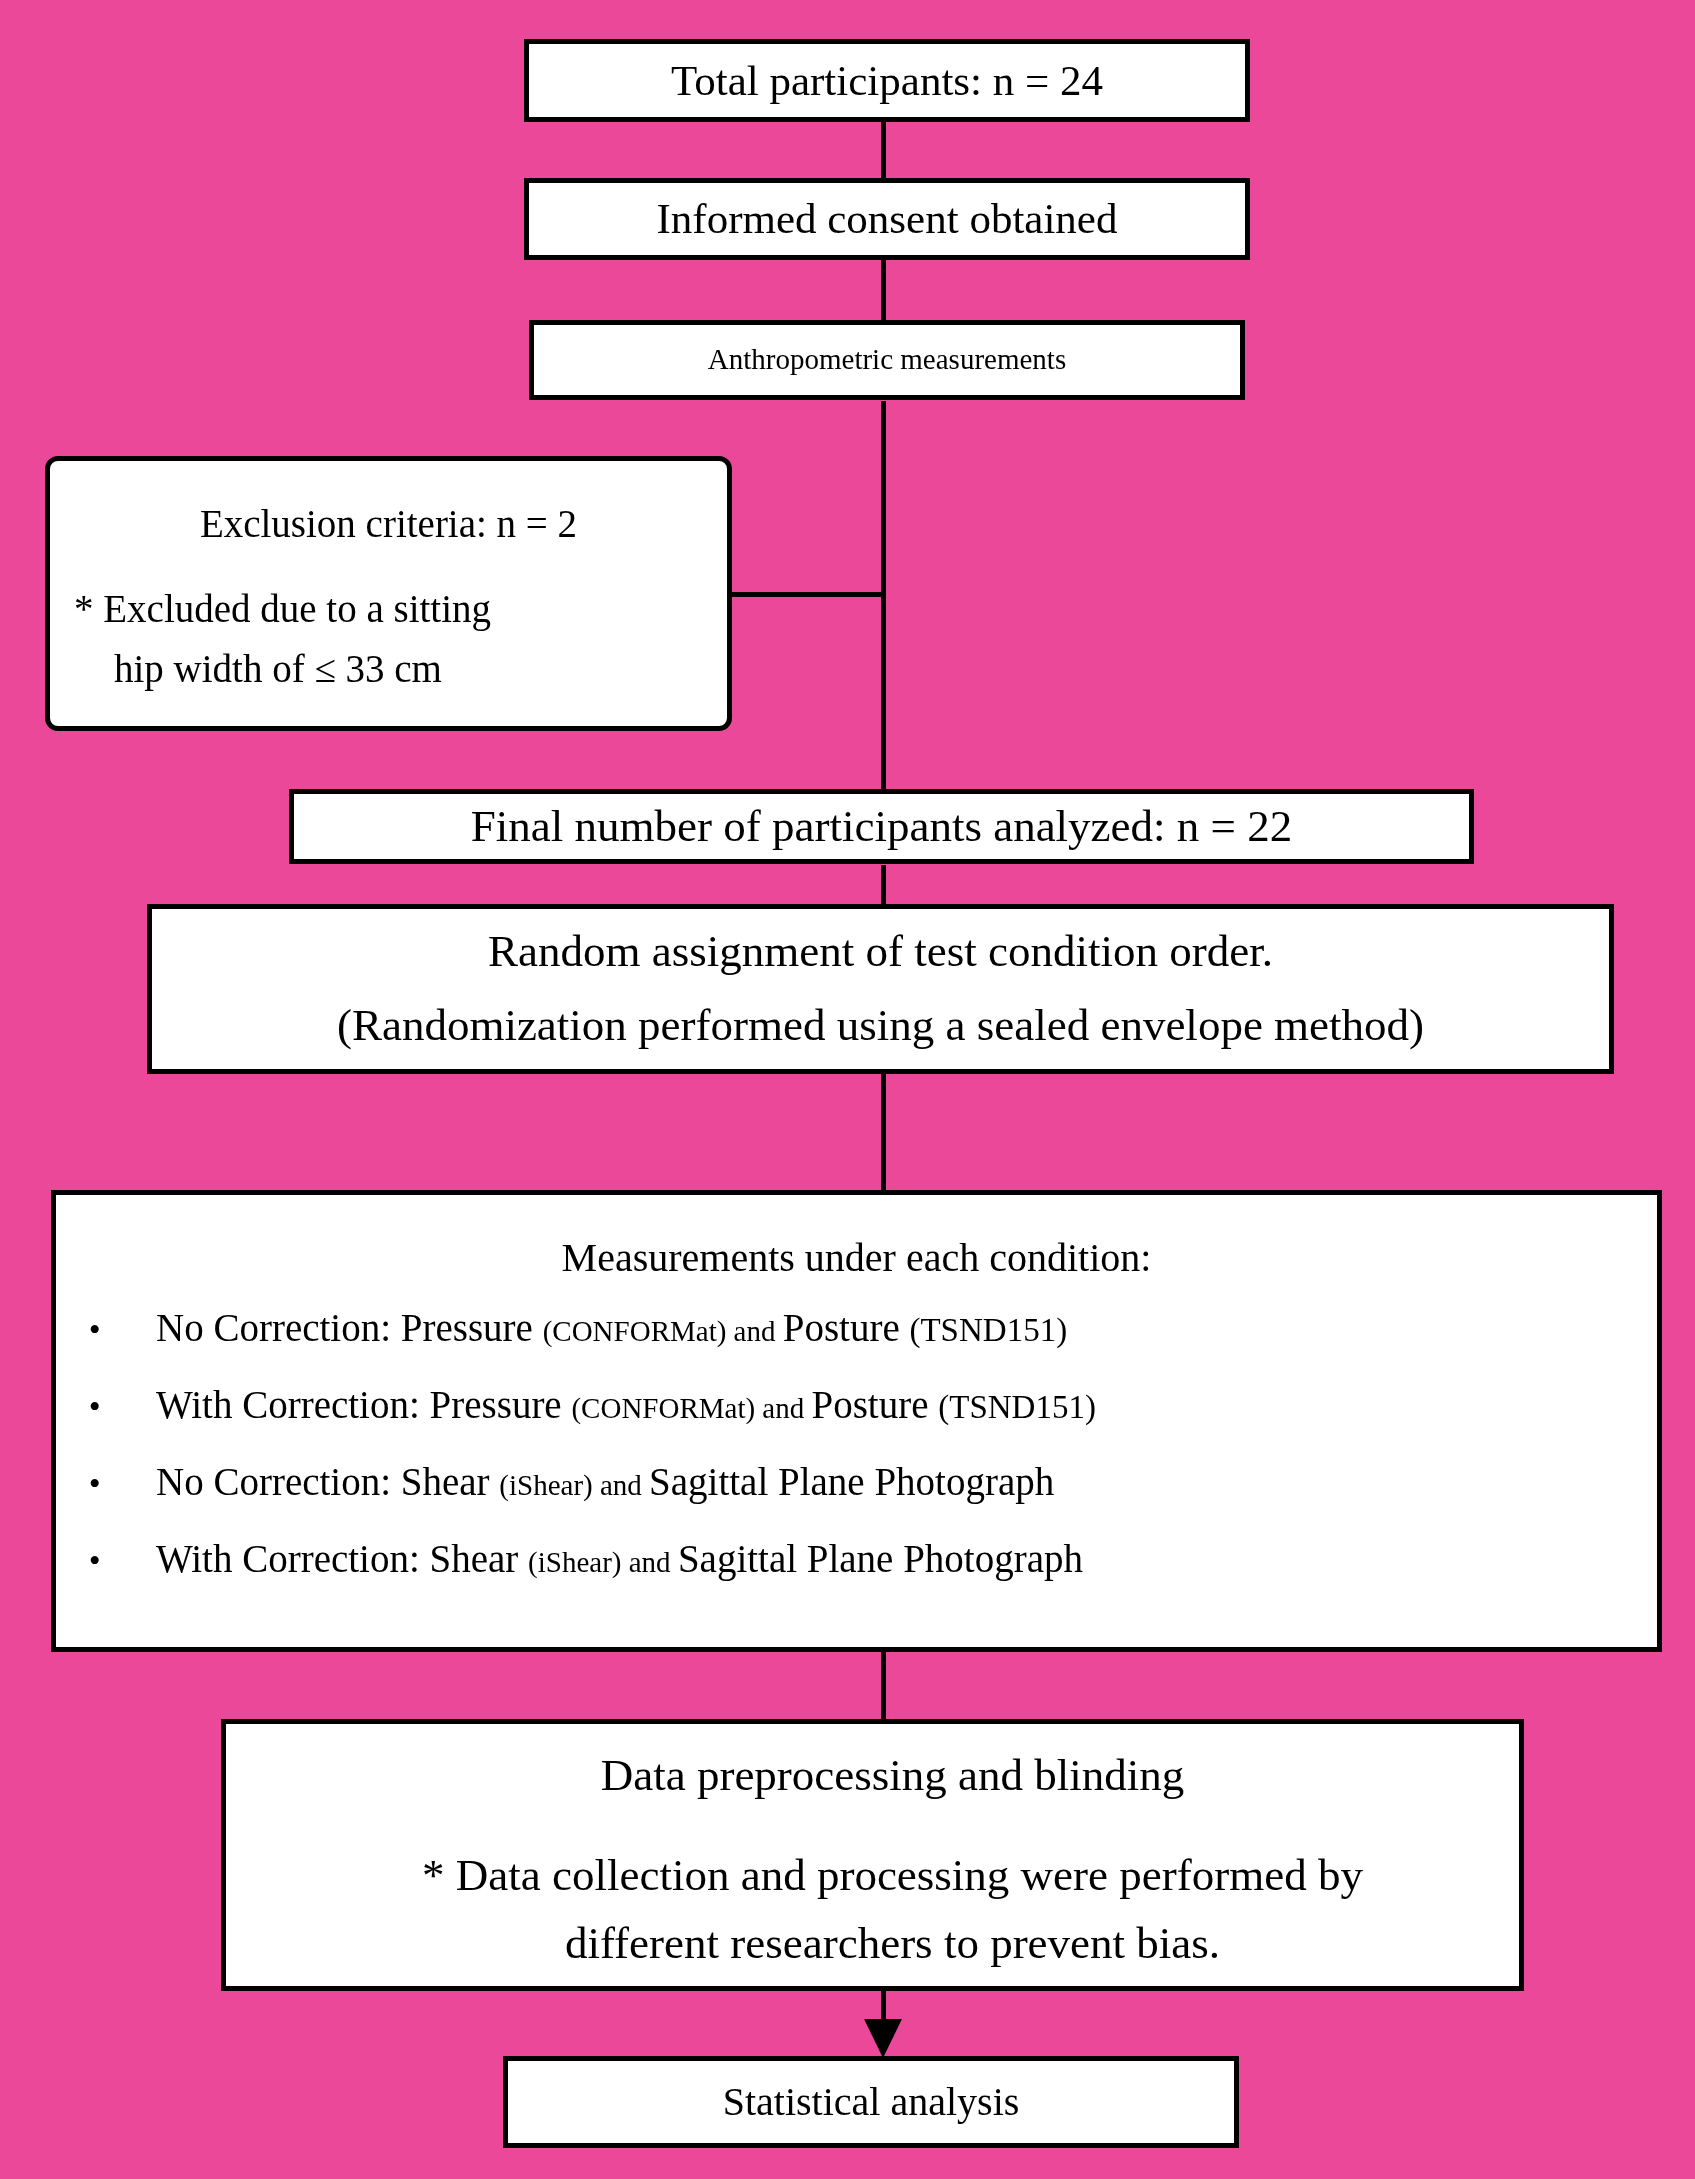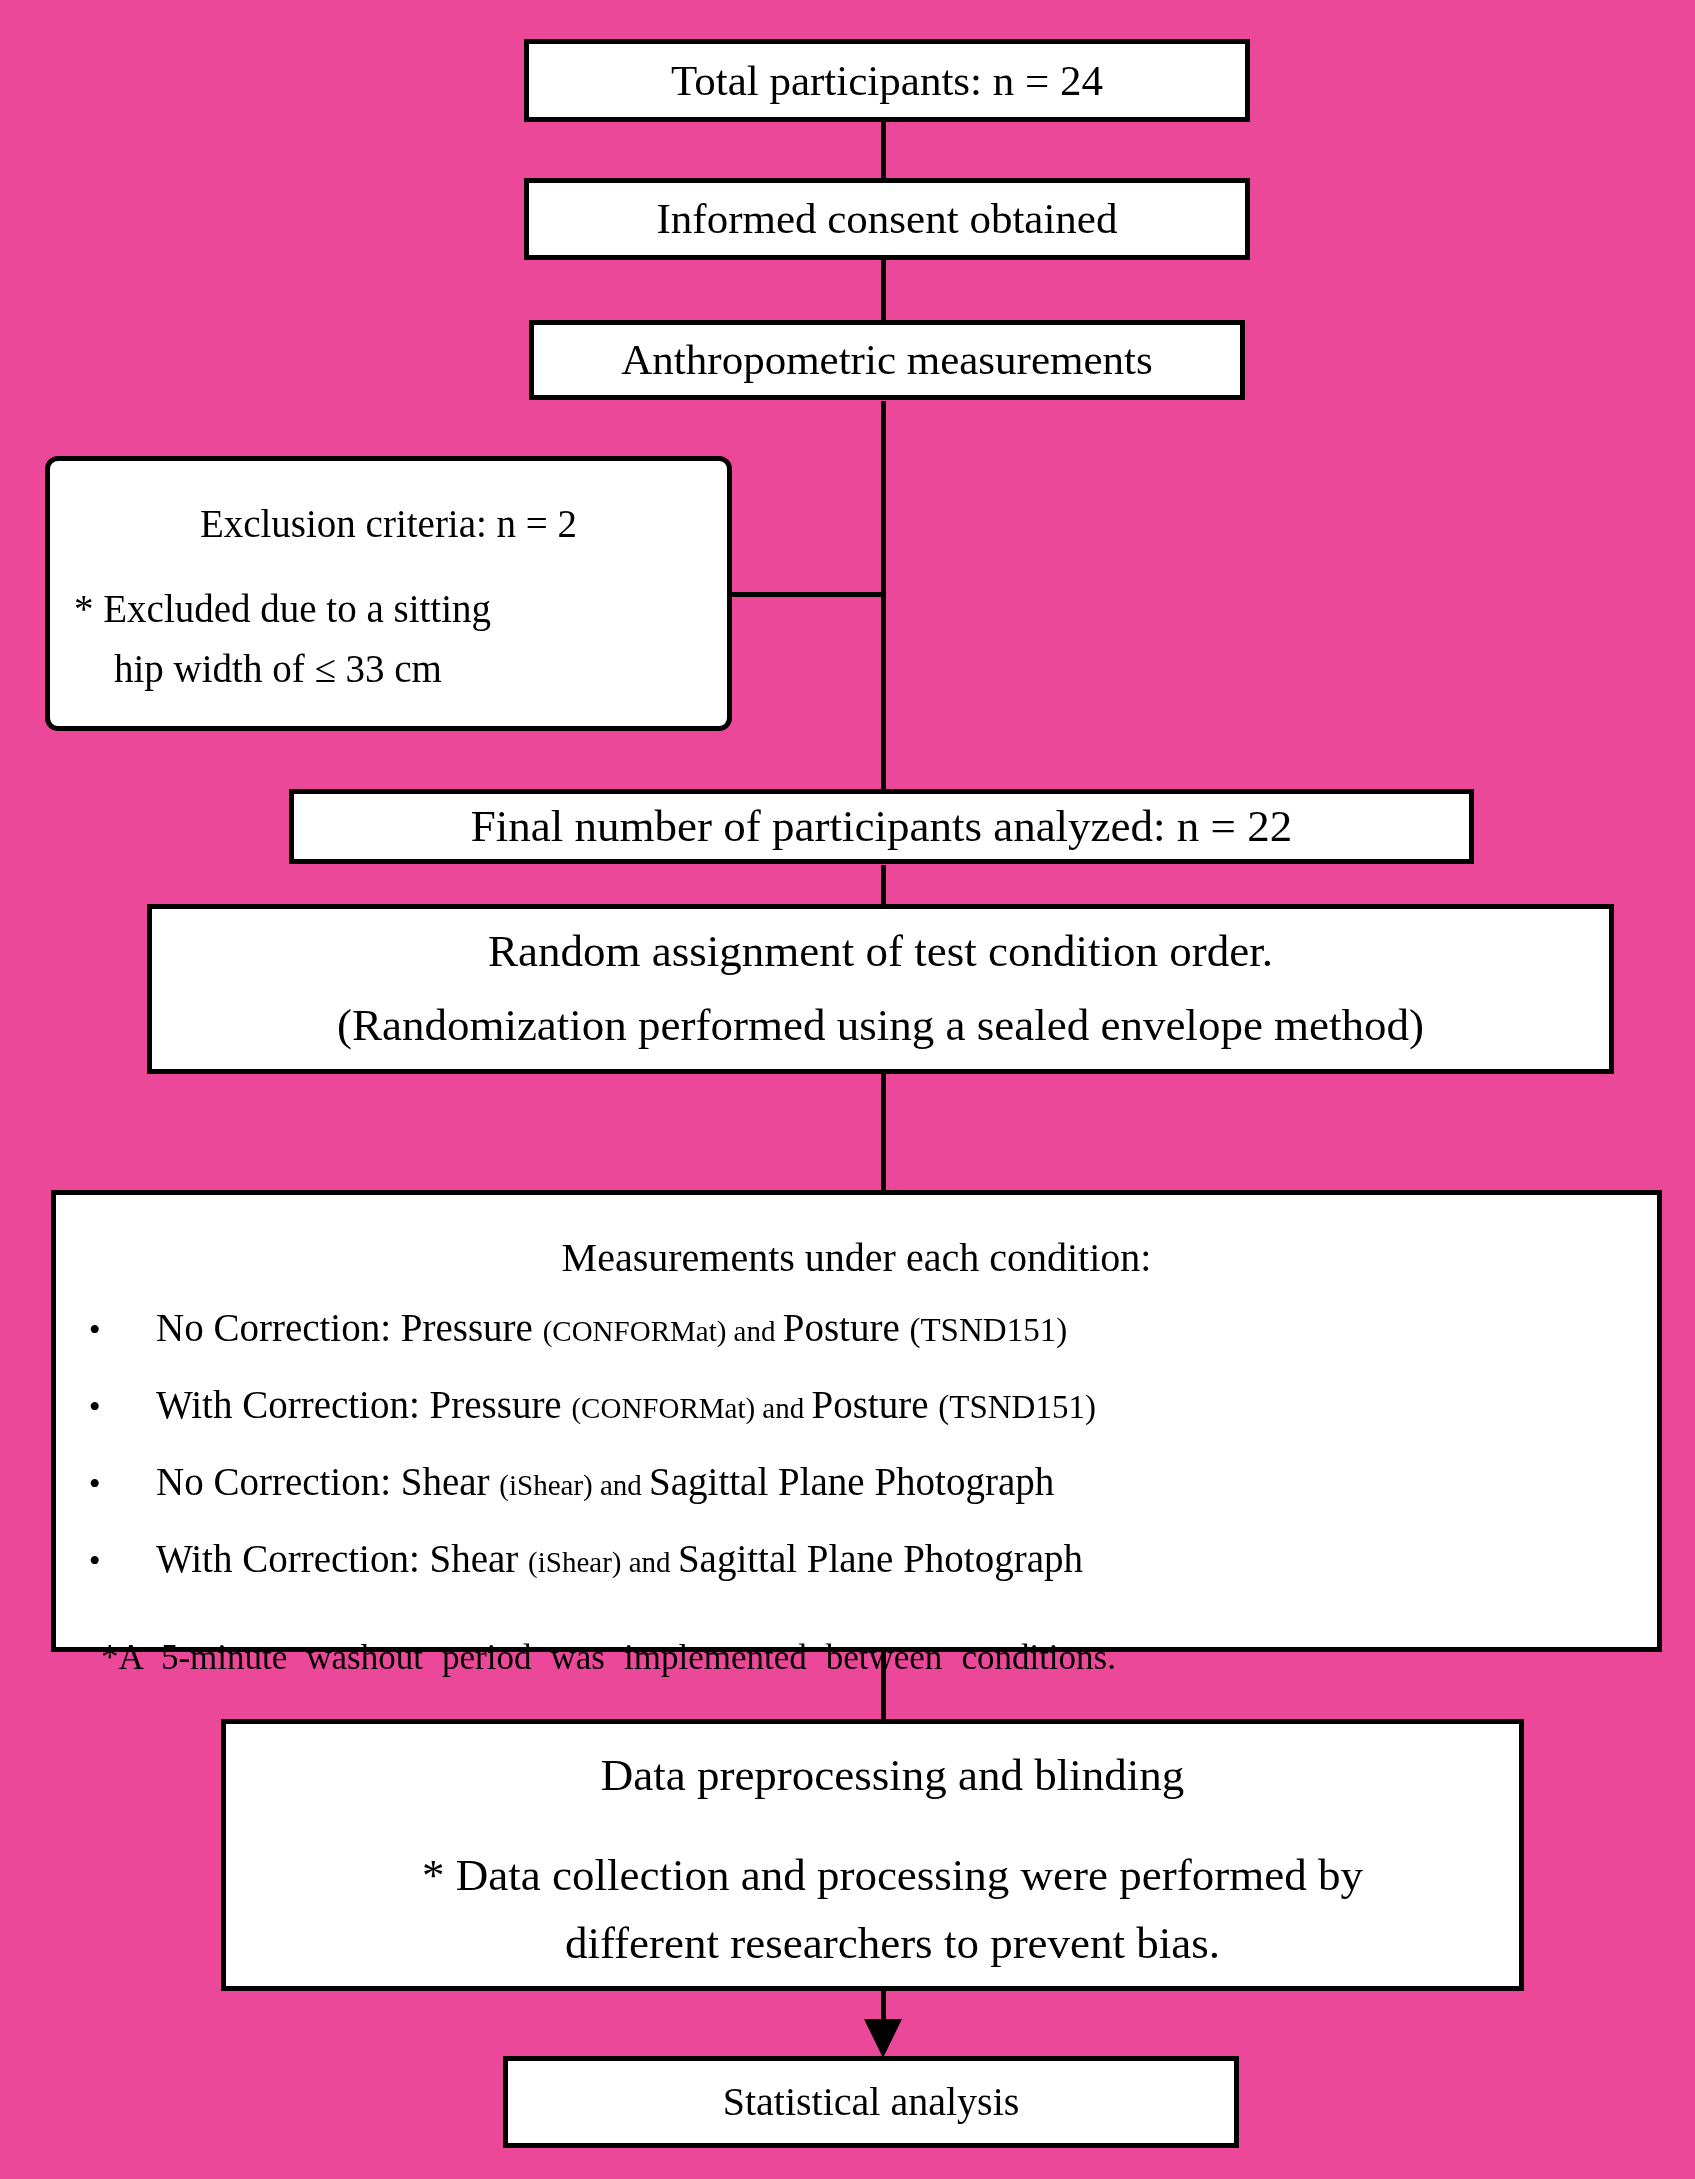--- a/index.html
+++ b/index.html
@@ -27,21 +27,21 @@
   .arrowhead{
     position:absolute;
     width:0;height:0;
     border-left:19.7px solid transparent;
     border-right:19.7px solid transparent;
     border-top:39px solid #000000;
   }
   
   #box-total       {left:524px; top:39px;   width:726px; height:83px;  font-size:43px;}
   #box-consent     {left:524px; top:178px;  width:726px; height:82px;  font-size:43px;}
-  #box-anthro      {left:529px; top:320px;  width:716px; height:80px;  font-size:43px;}
+  #box-anthro      {left:529px; top:320px;  width:716px; height:80px;  font-size:29px;}
   #box-exclusion   {left:45px;  top:456px;  width:687px; height:275px; font-size:39px; display:block;border-radius:13px;}
   #box-final       {left:289px; top:789px;  width:1185px;height:75px;  font-size:45px;}
   #box-random      {left:147px; top:904px; width:1467px;height:170px; font-size:45px;
                     flex-direction:column;row-gap:22px;}
   #box-measure     {left:51px;  top:1190px; width:1611px;height:462px; display:block;
                     padding:38px 26px 0 26px; text-align:left;}
   #box-preprocess  {left:221px; top:1719px; width:1303px;height:272px; font-size:45px;
                     flex-direction:column;justify-content:flex-start;padding-top:25px;padding-left:40px;}
   #box-statistical {left:503px; top:2056px; width:736px; height:92px; font-size:40px;}
 
@@ -127,21 +127,20 @@
         <span class="bullet-dot">•</span>
         <span class="bullet-text"><span class="seg-lg">No Correction: Shear </span><span class="seg-sm">(iShear) and </span><span class="seg-lg">Sagittal Plane Photograph</span></span>
       </div>
 
       <div class="bullet-row">
         <span class="bullet-dot">•</span>
         <span class="bullet-text"><span class="seg-lg">With Correction: Shear </span><span class="seg-sm">(iShear) and </span><span class="seg-lg">Sagittal Plane Photograph</span></span>
       </div>
 
     </div>
-    <div class="measure-note">*A 5-minute washout period was implemented between conditions.</div>
   </div>
 
   <div class="box" id="box-preprocess">
     <div class="prep-line1">Data preprocessing and blinding</div>
     <div class="prep-line2">* Data collection and processing were performed by</div>
     <div class="prep-line3">different researchers to prevent bias.</div>
   </div>
 
   <div class="box" id="box-statistical">
     <span>Statistical analysis</span>

